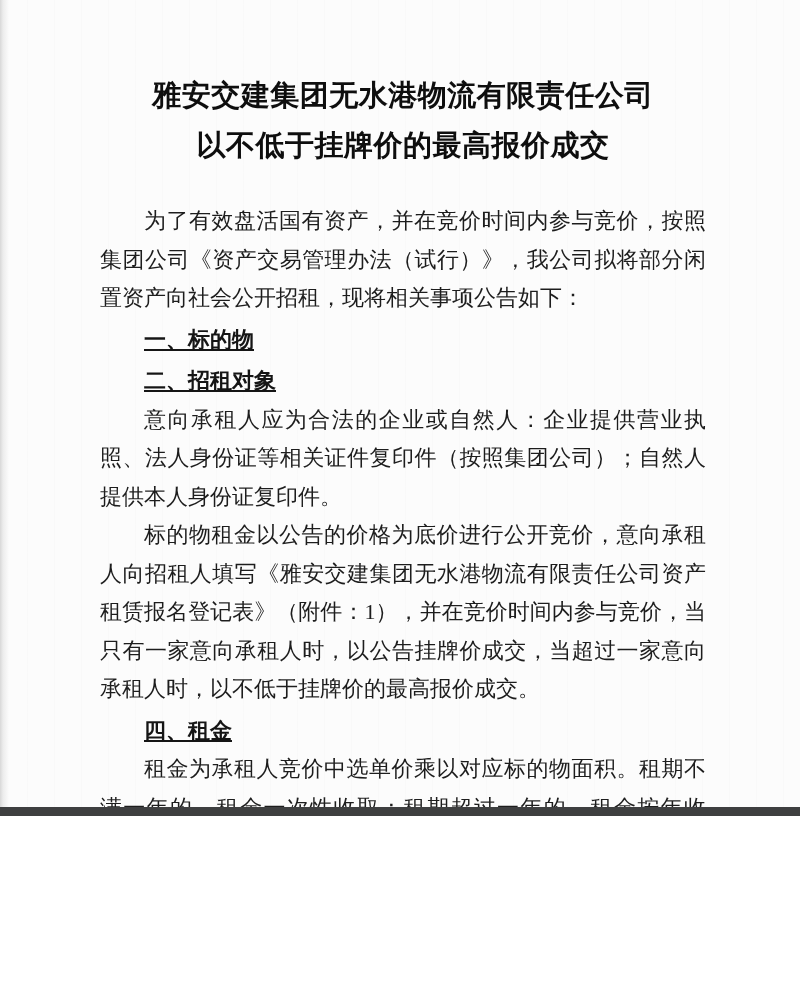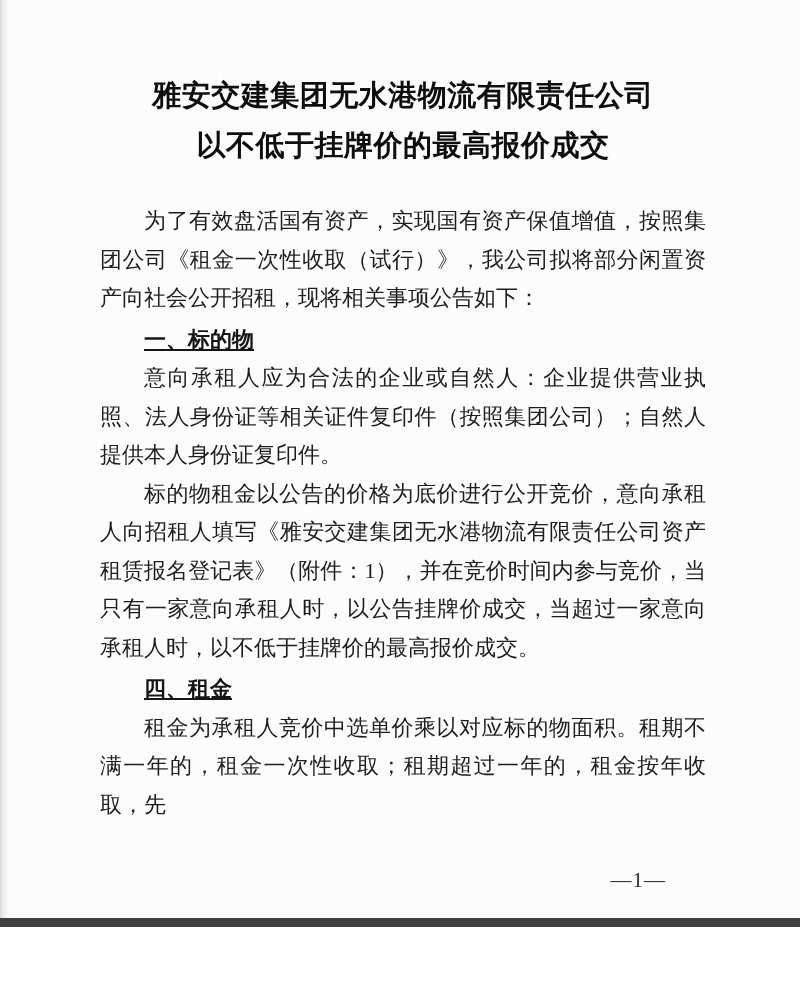--- a/index.html
+++ b/index.html
@@ -1,20 +1,20 @@
 <!DOCTYPE html>
 <html><head>
 <meta charset="utf-8">
 <style>
   * { margin: 0; padding: 0; box-sizing: border-box; }
   html, body { background: #ffffff; }
   .page {
     position: relative;
     width: 800px;
-    height: 927px;
+    height: 816px;
     margin: 0;
     background:
       linear-gradient(90deg, #d8d8d8 0px, #ececec 3px, rgba(252,252,252,0) 9px),
       repeating-linear-gradient(90deg, rgba(0,0,0,0.01) 0 1px, rgba(0,0,0,0) 1px 27px),
       #fcfcfc;
     font-family: "Liberation Serif", "DejaVu Serif", serif;
     color: #1d1d1d;
     overflow: hidden;
   }
   .content {
@@ -70,24 +70,25 @@
 <body>
 
 <div class="page">
   <div class="content">
 
     <div class="title-block">
       <div class="title-line">雅安交建集团无水港物流有限责任公司</div>
       <div class="title-line">以不低于挂牌价的最高报价成交</div>
     </div>
 
-    <p class="para indent">为了有效盘活国有资产，实现国有资产保值增值，按照集团公司《租金一次性收取（试行）》，我公司拟将部分闲置资产向社会公开招租，现将相关事项公告如下：</p>
+    <p class="para indent">为了有效盘活国有资产，并在竞价时间内参与竞价，按照集团公司《资产交易管理办法（试行）》，我公司拟将部分闲置资产向社会公开招租，现将相关事项公告如下：</p>
 
     <h2 class="heading">一、标的物</h2>
 
+    <h2 class="heading">二、招租对象</h2>
     <p class="para indent">意向承租人应为合法的企业或自然人：企业提供营业执照、法人身份证等相关证件复印件（按照集团公司）；自然人提供本人身份证复印件。</p>
 
     <p class="para indent">标的物租金以公告的价格为底价进行公开竞价，意向承租人向招租人填写《雅安交建集团无水港物流有限责任公司资产租赁报名登记表》（附件：1），并在竞价时间内参与竞价，当只有一家意向承租人时，以公告挂牌价成交，当超过一家意向承租人时，以不低于挂牌价的最高报价成交。</p>
 
     <h2 class="heading">四、租金</h2>
     <p class="para indent">租金为承租人竞价中选单价乘以对应标的物面积。租期不满一年的，租金一次性收取；租期超过一年的，租金按年收取，先</p>
 
     <div class="page-number">—1—</div>
   </div>
 

